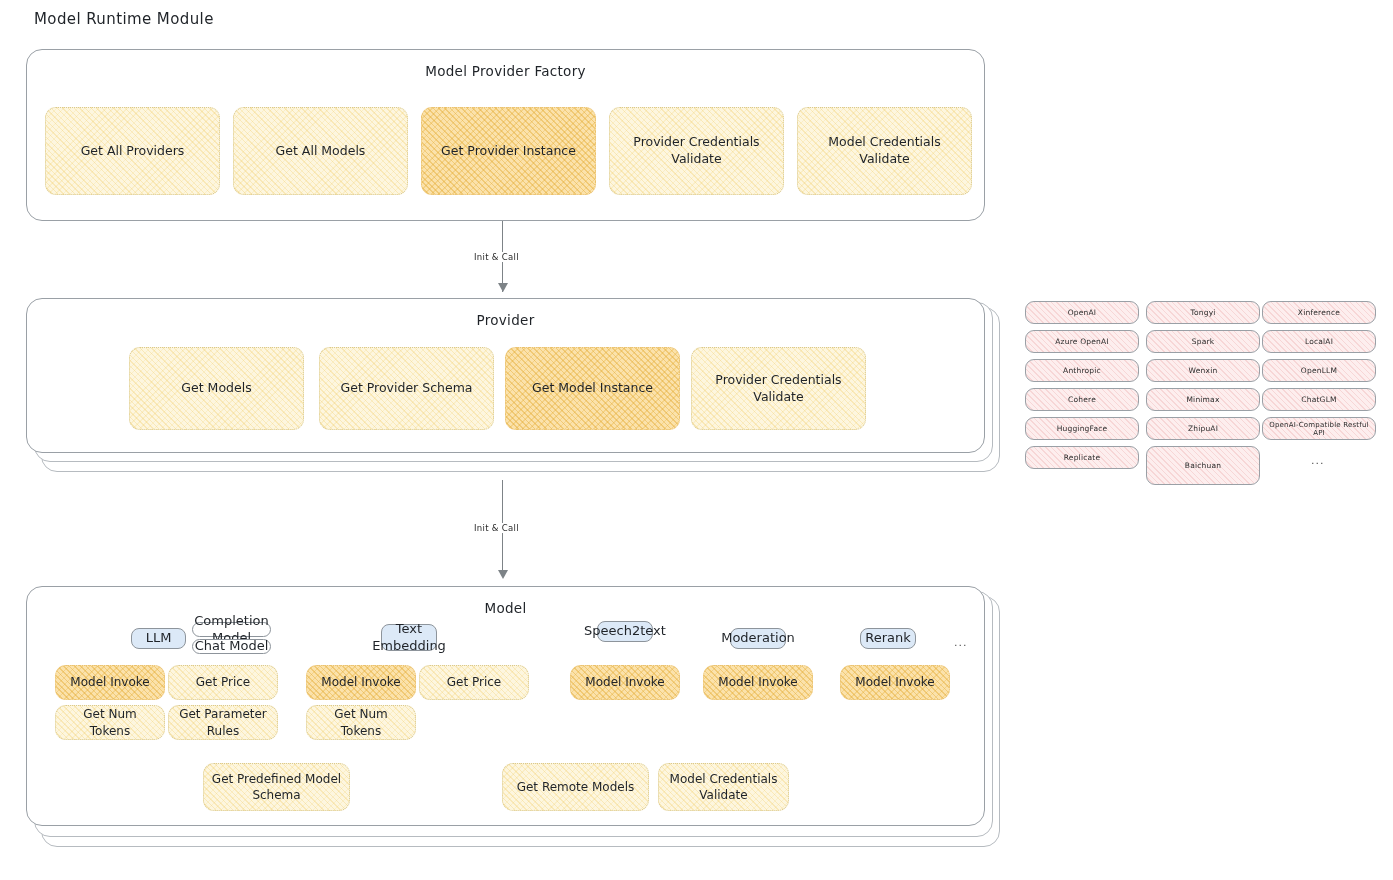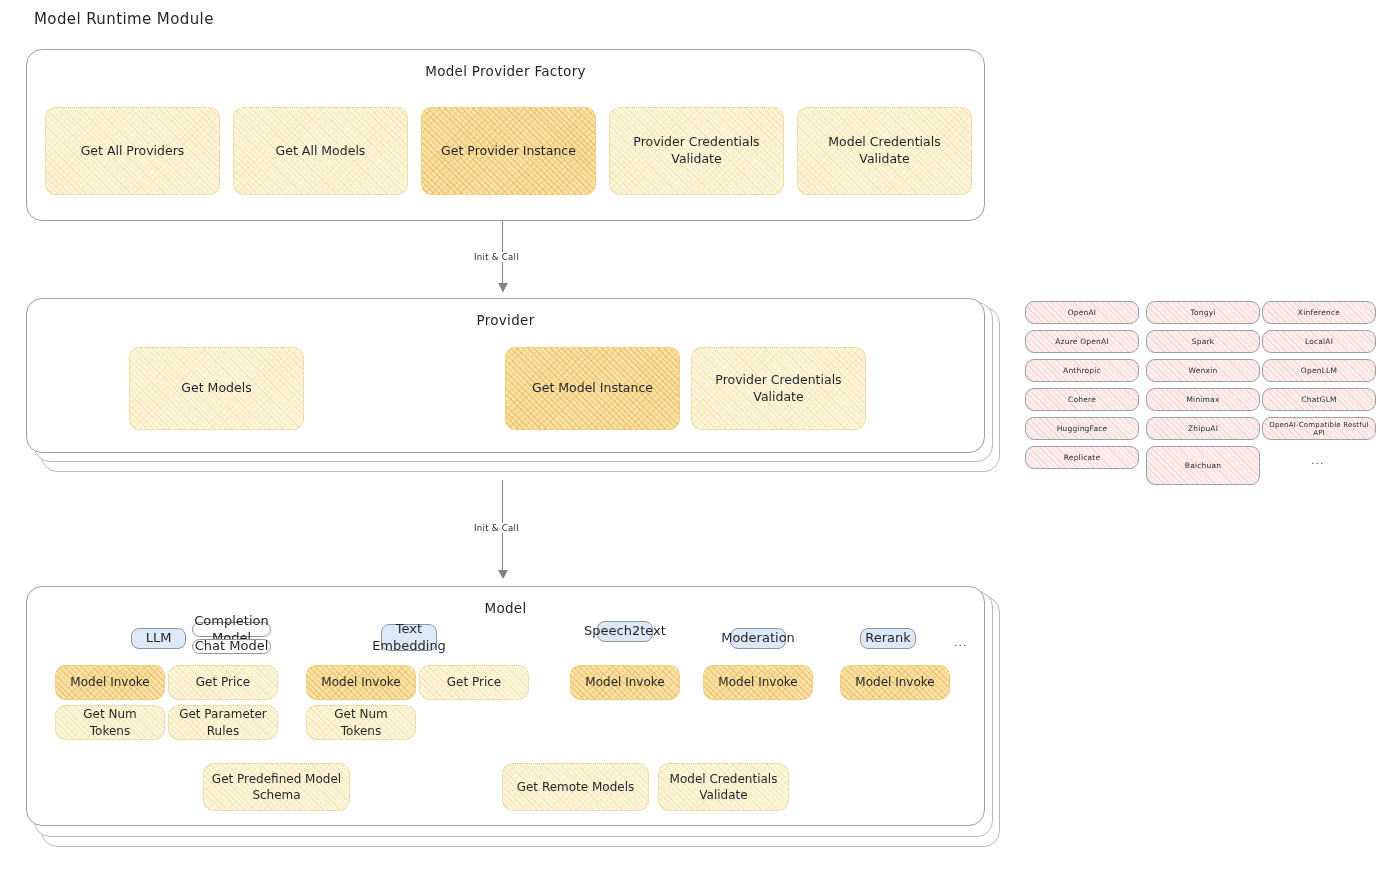--- a/index.html
+++ b/index.html
@@ -173,20 +173,21 @@
 <div class="arrow-line" style="left:502px; top:221px; height:71px;"></div>
 <div class="arrow-head" style="left:498px; top:283px;"></div>
 <div class="arrow-label" style="left:471px; top:252px;">Init &amp; Call</div>
 
 <div class="stack-layer" style="left:41px; top:307px; width:959px; height:165px;"></div>
 <div class="stack-layer" style="left:34px; top:302px; width:959px; height:160px;"></div>
 <div class="panel" style="left:26px; top:298px; width:959px; height:155px; z-index:2;">
   <div class="panel-title">Provider</div>
 
   <div class="node" style="left:102px; top:48px; width:175px; height:83px;">Get Models</div>
+  <div class="node" style="left:292px; top:48px; width:175px; height:83px;">Get Provider Schema</div>
   <div class="node hi" style="left:478px; top:48px; width:175px; height:83px;">Get Model Instance</div>
   <div class="node" style="left:664px; top:48px; width:175px; height:83px;">Provider Credentials Validate</div>
 </div>
 
 <div class="chip" style="left:1025px; top:301px; width:114px; height:23px;">OpenAI</div>
 <div class="chip" style="left:1025px; top:330px; width:114px; height:23px;">Azure OpenAI</div>
 <div class="chip" style="left:1025px; top:359px; width:114px; height:23px;">Anthropic</div>
 <div class="chip" style="left:1025px; top:388px; width:114px; height:23px;">Cohere</div>
 <div class="chip" style="left:1025px; top:417px; width:114px; height:23px;">HuggingFace</div>
 <div class="chip" style="left:1025px; top:446px; width:114px; height:23px;">Replicate</div>

